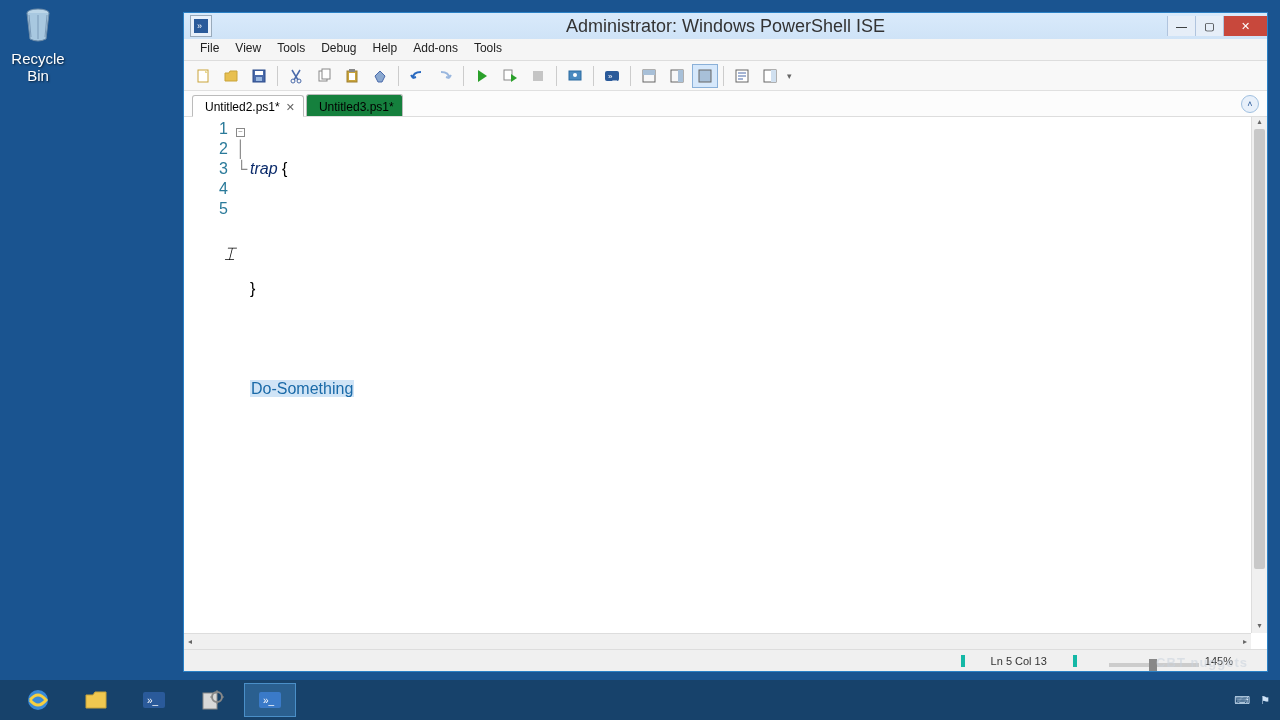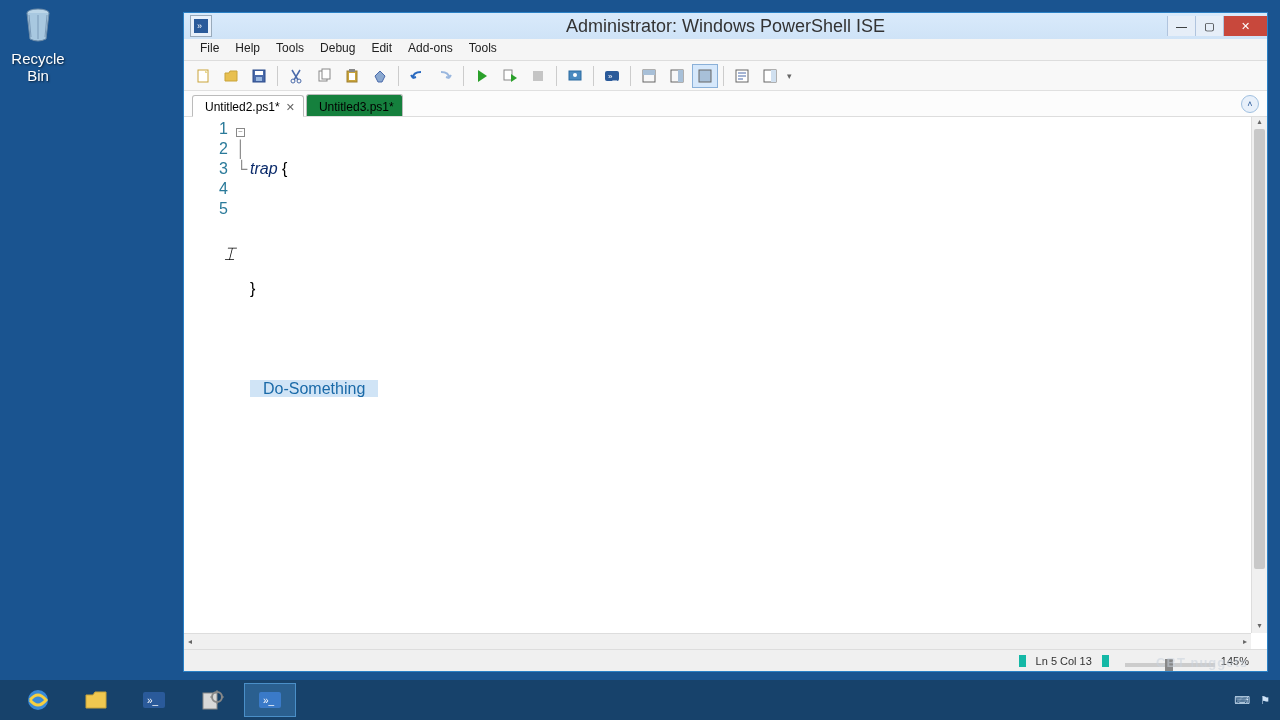--- a/index.html
+++ b/index.html
@@ -29,35 +29,35 @@
 .tab.active { background: #fff; border-bottom: 1px solid #fff; position: relative; top: 1px; margin-top: 23px; }
 .tab-close { font-size: 11px; color: #666; }
 .collapse-btn { position: absolute; right: 8px; top: 4px; width: 18px; height: 18px; border-radius: 50%; background: #e8f0fa; border: 1px solid #a0c0e0; display: flex; align-items: center; justify-content: center; font-size: 9px; color: #2a5a9a; }
 
 .editor { flex: 1; display: flex; background: #fff; position: relative; font-family: Consolas, monospace; font-size: 16px; overflow: hidden; }
 .gutter { width: 52px; text-align: right; padding-right: 8px; color: #2a7a9a; padding-top: 2px; line-height: 20px; }
 .fold-col { width: 14px; color: #888; padding-top: 2px; line-height: 20px; }
 .fold-col .fold { border: 1px solid #888; width: 9px; height: 9px; display: inline-flex; align-items: center; justify-content: center; font-size: 8px; line-height: 8px; }
 .code { flex: 1; padding-top: 2px; line-height: 20px; white-space: pre; }
 .kw { color: #0a2a6a; font-style: italic; }
-.cmd { color: #1a6aa8; background: #d0e4f6; padding: 0 13px; margin-top: 24px; }
+.cmd { color: #1a6aa8; background: #d0e4f6; padding: 0 1px; margin-top: 24px; }
 .vscroll { position: absolute; right: 0; top: 0; bottom: 16px; width: 16px; background: #f0f0f0; border-left: 1px solid #ddd; }
 .vscroll .thumb { position: absolute; top: 12px; left: 2px; right: 2px; height: 440px; background: #c8c8c8; border-radius: 2px; }
 .vscroll .arr { position: absolute; left: 0; right: 0; height: 12px; text-align: center; font-size: 8px; color: #666; }
 .vscroll .arr.up { top: 0; }
 .vscroll .arr.dn { bottom: 0; }
 .hscroll { position: absolute; left: 0; right: 16px; bottom: 0; height: 16px; background: #f0f0f0; border-top: 1px solid #ddd; }
 .hscroll .arr { position: absolute; top: 0; bottom: 0; width: 12px; text-align: center; font-size: 8px; color: #666; line-height: 16px; }
 .hscroll .arr.l { left: 0; } .hscroll .arr.r { right: 0; }
 
 .caret-cursor { position: absolute; left: 224px; top: 244px; font-size: 18px; font-family: serif; font-style: italic; }
 
 .statusbar { height: 22px; background: #f0f0f0; border-top: 1px solid #ddd; display: flex; align-items: center; font-size: 11px; color: #333; padding: 0 8px; }
 .statusbar .spacer { flex: 1; }
-.statusbar .cell { padding: 0 10px; border-left: 7px solid #14b8a6; }
+.statusbar .cell { padding: 0 26px; border-left: 4px solid #14b8a6; }
 .zoom-slider { width: 90px; height: 4px; background: #ccc; position: relative; margin: 0 6px; }
 .zoom-slider .knob { position: absolute; top: -4px; left: 40px; width: 8px; height: 12px; background: #888; }
 
 .taskbar { position: absolute; left: 0; right: 0; bottom: 0; height: 40px; background: #17426b; display: flex; align-items: center; padding-left: 12px; gap: 6px; }
 .task { width: 52px; height: 34px; display: flex; align-items: center; justify-content: center; border: 1px solid transparent; }
 .task.active { background: #2a5f8f; border-color: #4a8fc8; }
 .task svg { width: 26px; height: 26px; }
 .tray { margin-left: auto; display: flex; align-items: center; gap: 10px; padding-right: 10px; color: #cfe3f7; font-size: 11px; }
 
 .watermark { position: absolute; right: 32px; bottom: 50px; font-size: 13px; color: rgba(200,210,220,0.55); font-weight: bold; letter-spacing: 1px; }
@@ -85,24 +85,24 @@
     <div class="titlebar-title">Administrator: Windows PowerShell ISE</div>
     <div class="win-controls">
       <div class="win-btn">—</div>
       <div class="win-btn">▢</div>
       <div class="win-btn close">✕</div>
     </div>
   </div>
 
   <div class="menubar">
     <div class="mi">File</div>
-    <div class="mi">Help</div>
+    <div class="mi">View</div>
     <div class="mi">Tools</div>
     <div class="mi">Debug</div>
-    <div class="mi">Edit</div>
+    <div class="mi">Help</div>
     <div class="mi">Add-ons</div>
     <div class="mi">Tools</div>
   </div>
 
   <div class="toolbar">
     <div class="tbtn">
         <svg width="16" height="16">
           <rect x="3" y="2" width="10" height="12" fill="#fff" stroke="#c9a43a"></rect>
           <path d="M10 2 L13 5 L10 5 Z" fill="#e8d890"></path>
         </svg>

